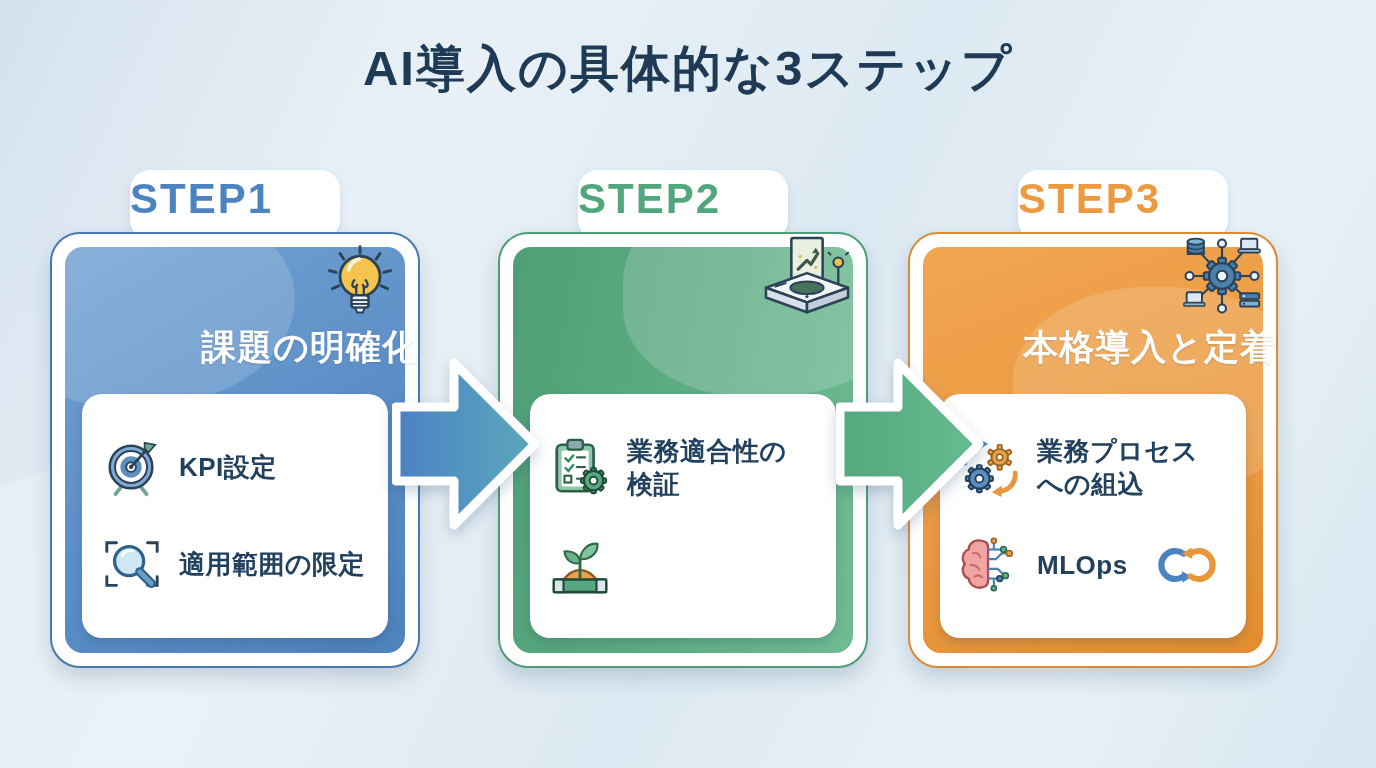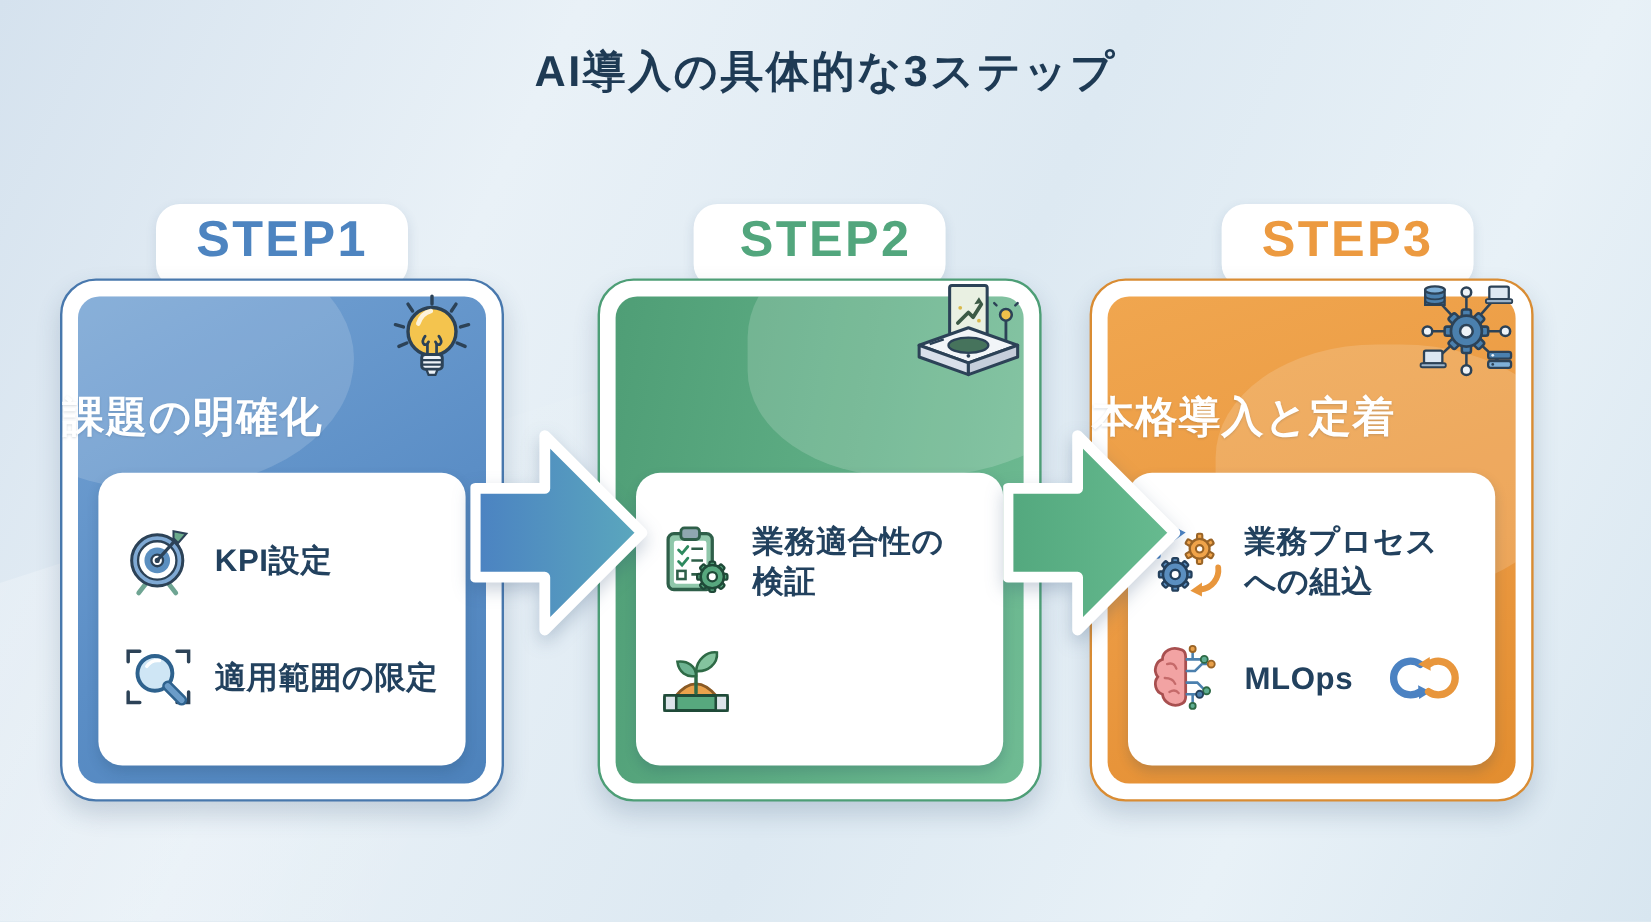--- a/index.html
+++ b/index.html
@@ -8,51 +8,51 @@
     font-family:"Liberation Sans","DejaVu Sans",sans-serif;
     background:linear-gradient(115deg,#d5e2ee 0%,#e9f1f7 28%,#dde9f2 55%,#e8f1f7 78%,#d8e6f0 100%);
   }
   .canvas::before{
     content:"";position:absolute;left:-200px;top:420px;width:900px;height:600px;
     background:linear-gradient(135deg,rgba(255,255,255,.35),rgba(255,255,255,0) 60%);
     transform:rotate(-18deg);pointer-events:none;
   }
   .main-title{
     position:absolute;top:36px;left:0;width:100%;text-align:center;
-    font-size:36px;font-weight:800;color:#1e3a54;letter-spacing:2px;
+    font-size:49px;font-weight:800;color:#1e3a54;letter-spacing:2px;
   }
   
   .tab{
     position:absolute;top:170px;width:210px;height:70px;background:#ffffff;
     border-radius:20px;box-shadow:0 4px 10px rgba(44,74,112,.12);z-index:1;
-    display:flex;align-items:flex-start;justify-content:center;
+    display:flex;align-items:flex-start;
   }
   .tab-label{font-size:42px;font-weight:800;letter-spacing:2px;line-height:58px;}
   .tab-1{left:130px;}  .tab-1 .tab-label{color:#4d84c0;}
-  .tab-2{left:578px;}  .tab-2 .tab-label{color:#52a67d;margin-left:10px;}
+  .tab-2{left:578px;}  .tab-2 .tab-label{color:#52a67d;}
   .tab-3{left:1018px;} .tab-3 .tab-label{color:#ec9a40;}
   
   .card{
     position:absolute;top:232px;width:370px;height:436px;background:#ffffff;
     border-radius:30px;padding:13px;box-sizing:border-box;z-index:2;
     box-shadow:0 10px 20px rgba(44,74,112,.20);
   }
   .card-1{left:50px;border:2.5px solid #4878ad;}
   .card-2{left:498px;border:2.5px solid #4d9e76;}
   .card-3{left:908px;border:2.5px solid #d98c33;}
   .fill{position:relative;width:100%;height:100%;border-radius:18px;overflow:hidden;}
   .card-1 .fill{background:linear-gradient(150deg,#74a2d3 0%,#5b8ec6 55%,#4d82bb 100%);}
   .card-2 .fill{background:linear-gradient(100deg,#4f9e76 0%,#5fae85 55%,#6fbb93 100%);}
   .card-3 .fill{background:linear-gradient(160deg,#f0a64f 0%,#ea9840 60%,#e28d2f 100%);}
   .fill::before{content:"";position:absolute;width:300px;height:210px;border-radius:48% 52% 55% 45%;}
   .card-1 .fill::before{left:-70px;top:-50px;background:rgba(255,255,255,.15);}
   .card-2 .fill::before{right:-70px;top:-60px;background:rgba(255,255,255,.17);}
   .card-3 .fill::before{right:-50px;top:40px;background:rgba(255,255,255,.15);}
   .card-heading{
-    position:absolute;top:90px;left:0;width:100%;text-align:left;z-index:3;
+    position:absolute;top:90px;left:0;width:100%;text-align:right;z-index:3;
     font-size:35px;font-weight:800;color:#ffffff;letter-spacing:1px;
     text-shadow:0 1px 2px rgba(30,58,84,.18);
   }
   .header-icon{position:absolute;z-index:4;}
   .hicon-1{top:8px;right:18px;}
   .hicon-2{top:0px;right:14px;}
   .hicon-3{top:0px;right:12px;}
   
   .inner{
     position:absolute;left:30px;right:30px;top:160px;bottom:28px;z-index:3;

